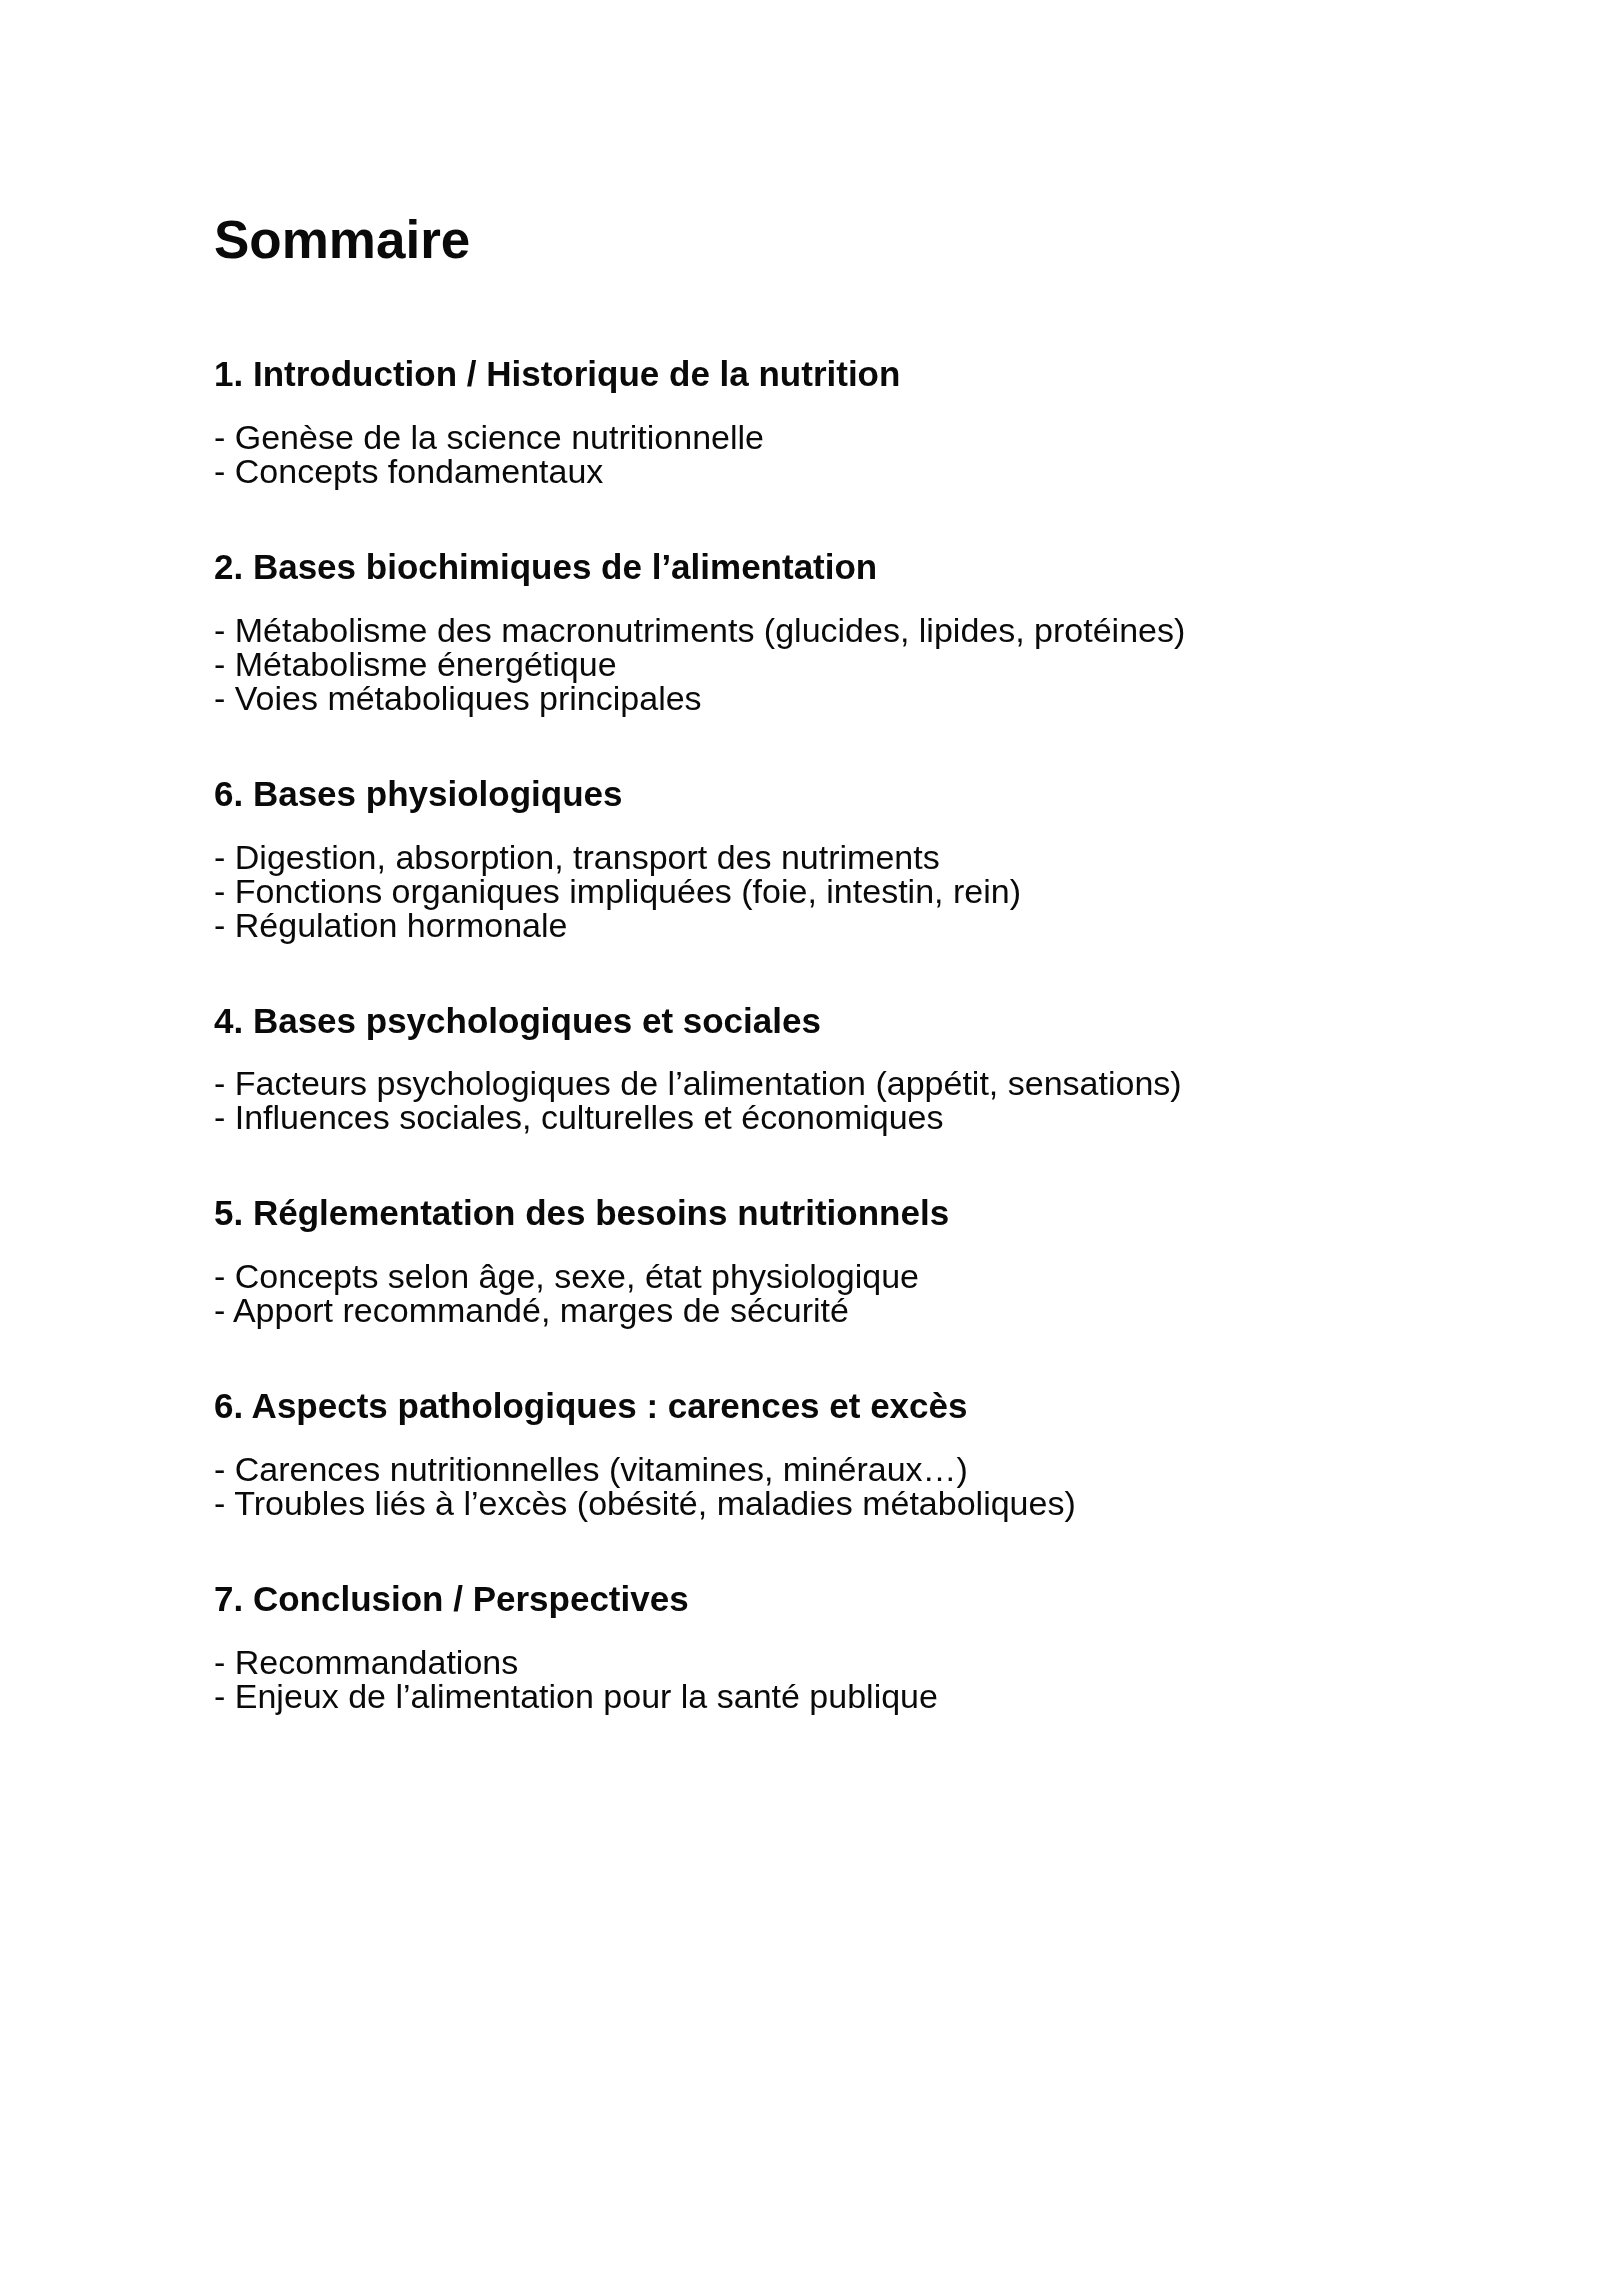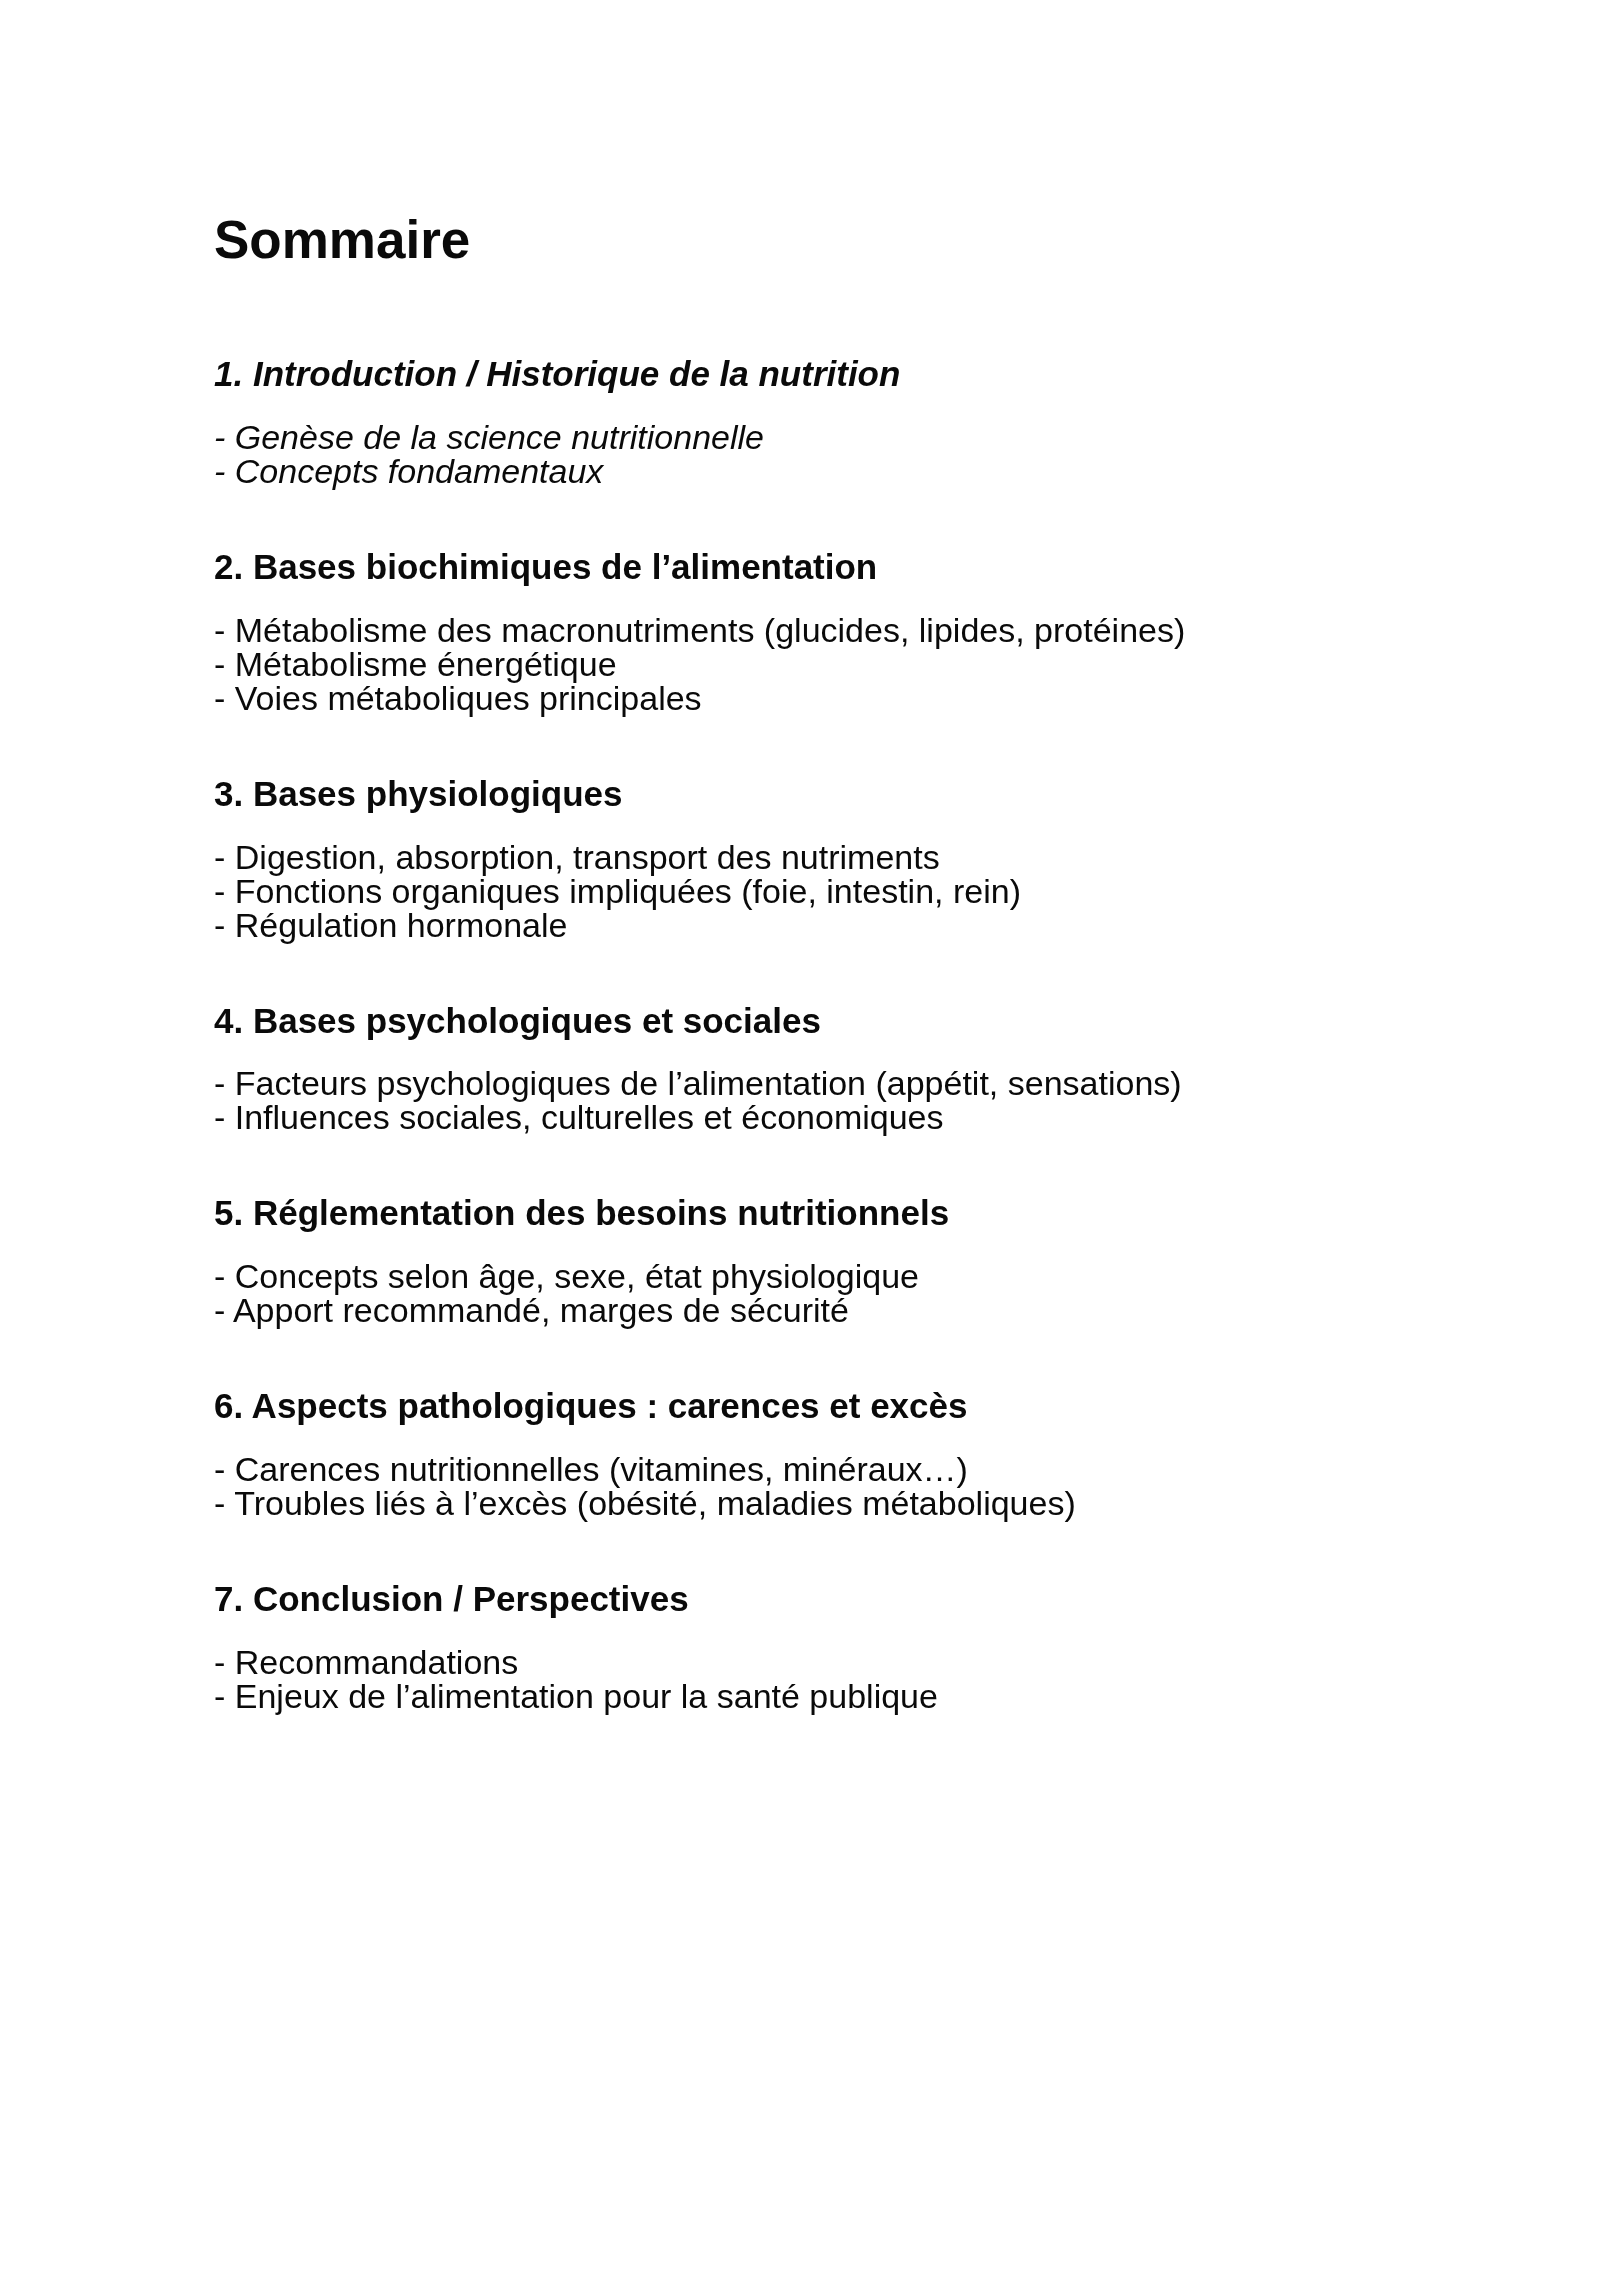--- a/index.html
+++ b/index.html
@@ -23,21 +23,20 @@
     font-size: 53px;
     font-weight: bold;
     line-height: 1.1;
     letter-spacing: 0;
   }
   .toc-section {
     margin-top: 59px;
   }
   .toc-section.first {
     margin-top: 85px;
-    font-style: italic;
   }
   .section-heading {
     margin: 0;
     font-size: 35px;
     font-weight: bold;
     line-height: 1.15;
   }
   .section-items {
     list-style: none;
     margin: 25.5px 0 0 0;
@@ -68,21 +67,21 @@
   <section class="toc-section">
     <h2 class="section-heading">2. Bases biochimiques de l’alimentation</h2>
     <ul class="section-items">
       <li class="toc-item">- Métabolisme des macronutriments (glucides, lipides, protéines)</li>
       <li class="toc-item">- Métabolisme énergétique</li>
       <li class="toc-item">- Voies métaboliques principales</li>
     </ul>
   </section>
 
   <section class="toc-section">
-    <h2 class="section-heading">3. Bases physiologiques</h2>
+    <h2 class="section-heading">6. Bases physiologiques</h2>
     <ul class="section-items">
       <li class="toc-item">- Digestion, absorption, transport des nutriments</li>
       <li class="toc-item">- Fonctions organiques impliquées (foie, intestin, rein)</li>
       <li class="toc-item">- Régulation hormonale</li>
     </ul>
   </section>
 
   <section class="toc-section">
     <h2 class="section-heading">4. Bases psychologiques et sociales</h2>
     <ul class="section-items">

